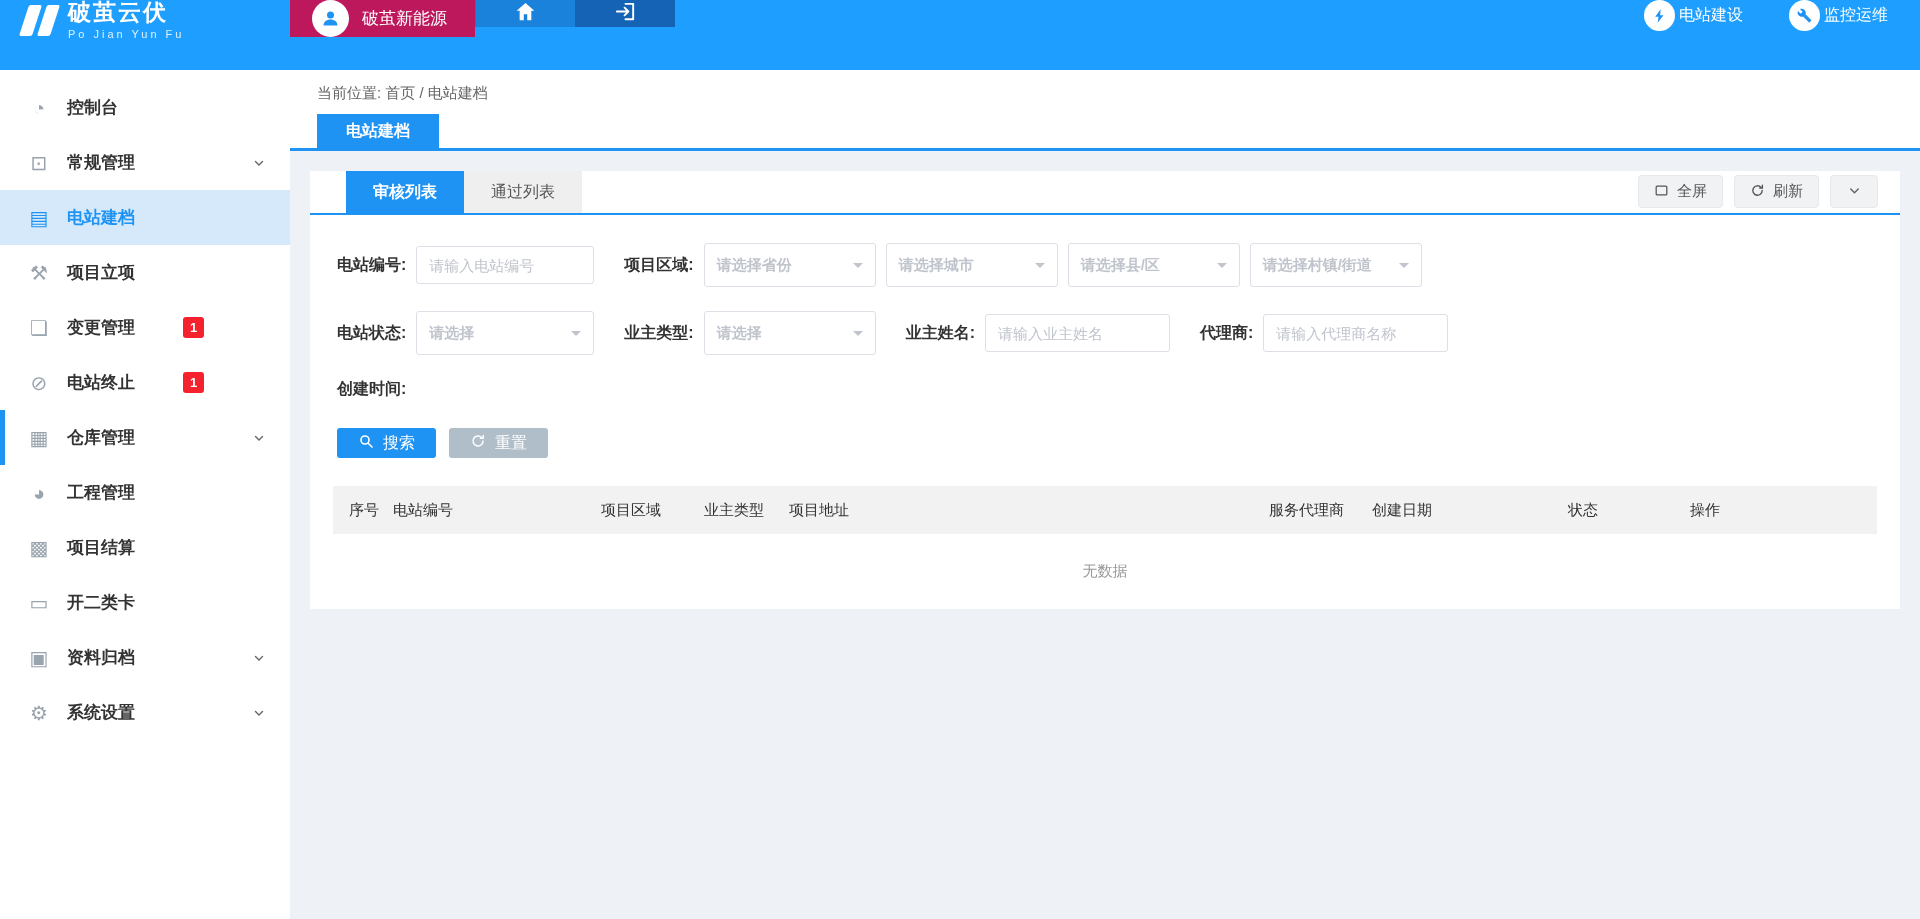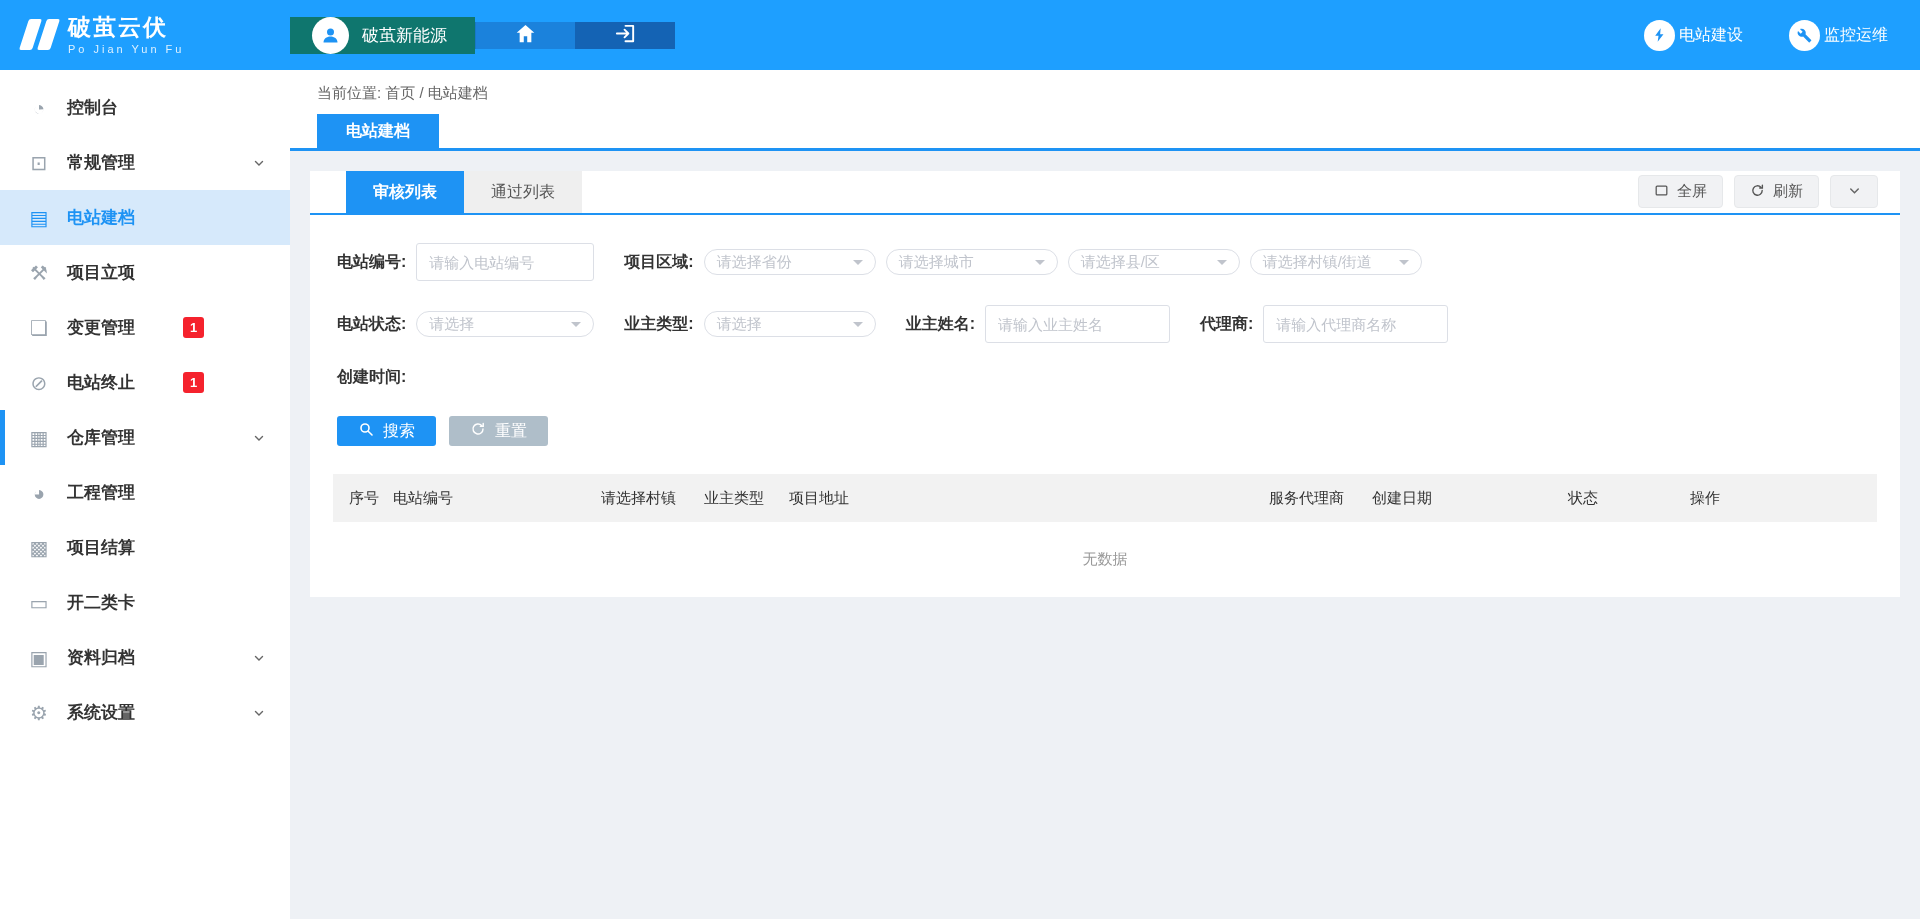--- a/index.html
+++ b/index.html
@@ -1,29 +1,29 @@
 <!DOCTYPE html>
 <html><head>
 <meta charset="utf-8">
 <style>
   * { box-sizing: border-box; }
   html,body { margin:0; padding:0; width:1920px; height:919px; overflow:hidden;
     font-family:"Liberation Sans","DejaVu Sans",sans-serif; background:#eef1f5; }
 
   
   .topbar { position:fixed; top:0; left:0; right:0; height:70px; background:#1E9FFF;
-    display:flex; align-items:center; z-index:20; }
+    display:flex; align-items:flex-start; z-index:20; }
   .logo { width:290px; display:flex; align-items:center; gap:13px; padding-left:24px; }
   .logo-mark { display:flex; gap:5px; }
   .logo-mark i { display:block; width:13px; height:31px; background:#fff;
     transform:skewX(-18deg); border-radius:2px; }
   .logo-title { color:#fff; font-size:23px; font-weight:bold; letter-spacing:2px; line-height:1.1; }
   .logo-sub { color:rgba(255,255,255,.85); font-size:11px; letter-spacing:3px; margin-top:3px; }
   .hseg { display:flex; align-items:center; justify-content:center; cursor:pointer; }
-  .user-seg { background:#0f766e; padding:0 28px 0 22px; gap:13px;font-family:Liberation Mono, monospace; }
+  .user-seg { background:#be185d; padding:0 28px 0 22px; gap:13px;font-family:Liberation Mono, monospace; }
   .avatar { width:37px; height:37px; border-radius:50%; background:#fff;
     display:flex; align-items:center; justify-content:center; }
   .user-name { color:#fff; font-size:17px; }
   .home-seg { background:#1B82DC; width:100px; border-left:1px solid rgba(0,0,0,.08); }
   .exit-seg { background:#1463B4; width:100px; }
   .hspacer { flex:1; }
   .hright { display:flex; align-items:center; gap:46px; padding-right:32px; }
   .hitem { display:flex; align-items:center; gap:4px; color:#fff; font-size:16px; cursor:pointer; }
   .hicon { width:31px; height:31px; border-radius:50%; background:#fff;
     display:flex; align-items:center; justify-content:center; }
@@ -64,23 +64,23 @@
   .tool-btn.collapse { width:48px; justify-content:center; padding:0; }
 
   .filters { padding:28px 27px 0; }
   .frow { display:flex; align-items:center; margin-bottom:24px; }
   .flabel { font-size:16px; color:#333; font-weight:bold; margin-right:10px; white-space:nowrap; }
   .ml28 { margin-left:30px; }
   .ml10 { margin-left:10px; }
   .finput { height:38px; border:1px solid #DCDFE6; border-radius:3px; background:#fff;
     font-size:15px; color:#333; padding:0 12px; outline:none; font-family:inherit; }
   .finput::placeholder { color:#C0C4CC; }
-  .fselect { height:26px; border:1px solid #DCDFE6; border-radius:13px; background:#fff;
+  .fselect { height:44px; border:1px solid #DCDFE6; border-radius:3px; background:#fff;
     font-size:15px; color:#C0C4CC; display:flex; align-items:center;
-    padding:0 30px 0 12px; position:relative; cursor:pointer; }
+    padding:0 30px 0 12px; position:relative; cursor:pointer;font-weight:bold; }
   .fselect::after { content:""; position:absolute; right:12px; top:50%; margin-top:-2px;
     border:5px solid transparent; border-top-color:#C0C4CC; }
   .w178 { width:178px; }
   .w172 { width:172px; }
   .w185 { width:185px; }
   .fdate { position:relative; width:285px; }
   .fdate .finput { width:100%; padding-right:40px; }
   .cal { position:absolute; right:11px; top:10px; }
 
   .actions { padding:4px 27px 28px; display:flex; gap:13px; }
@@ -337,21 +337,21 @@
                 <path d="M19.8 3.6v4.3h-4.3"></path>
               </svg></span>
           <span>重置</span>
         </button>
       </div>
 
       <div class="table">
         <div class="thead">
           <span class="c1">序号</span>
           <span class="c2">电站编号</span>
-          <span class="c3">请选择村镇</span>
+          <span class="c3">项目区域</span>
           <span class="c4">业主类型</span>
           <span class="c5">项目地址</span>
           <span class="c6">服务代理商</span>
           <span class="c7">创建日期</span>
           <span class="c8">状态</span>
           <span class="c9">操作</span>
         </div>
         <div class="tempty">无数据</div>
       </div>
 

